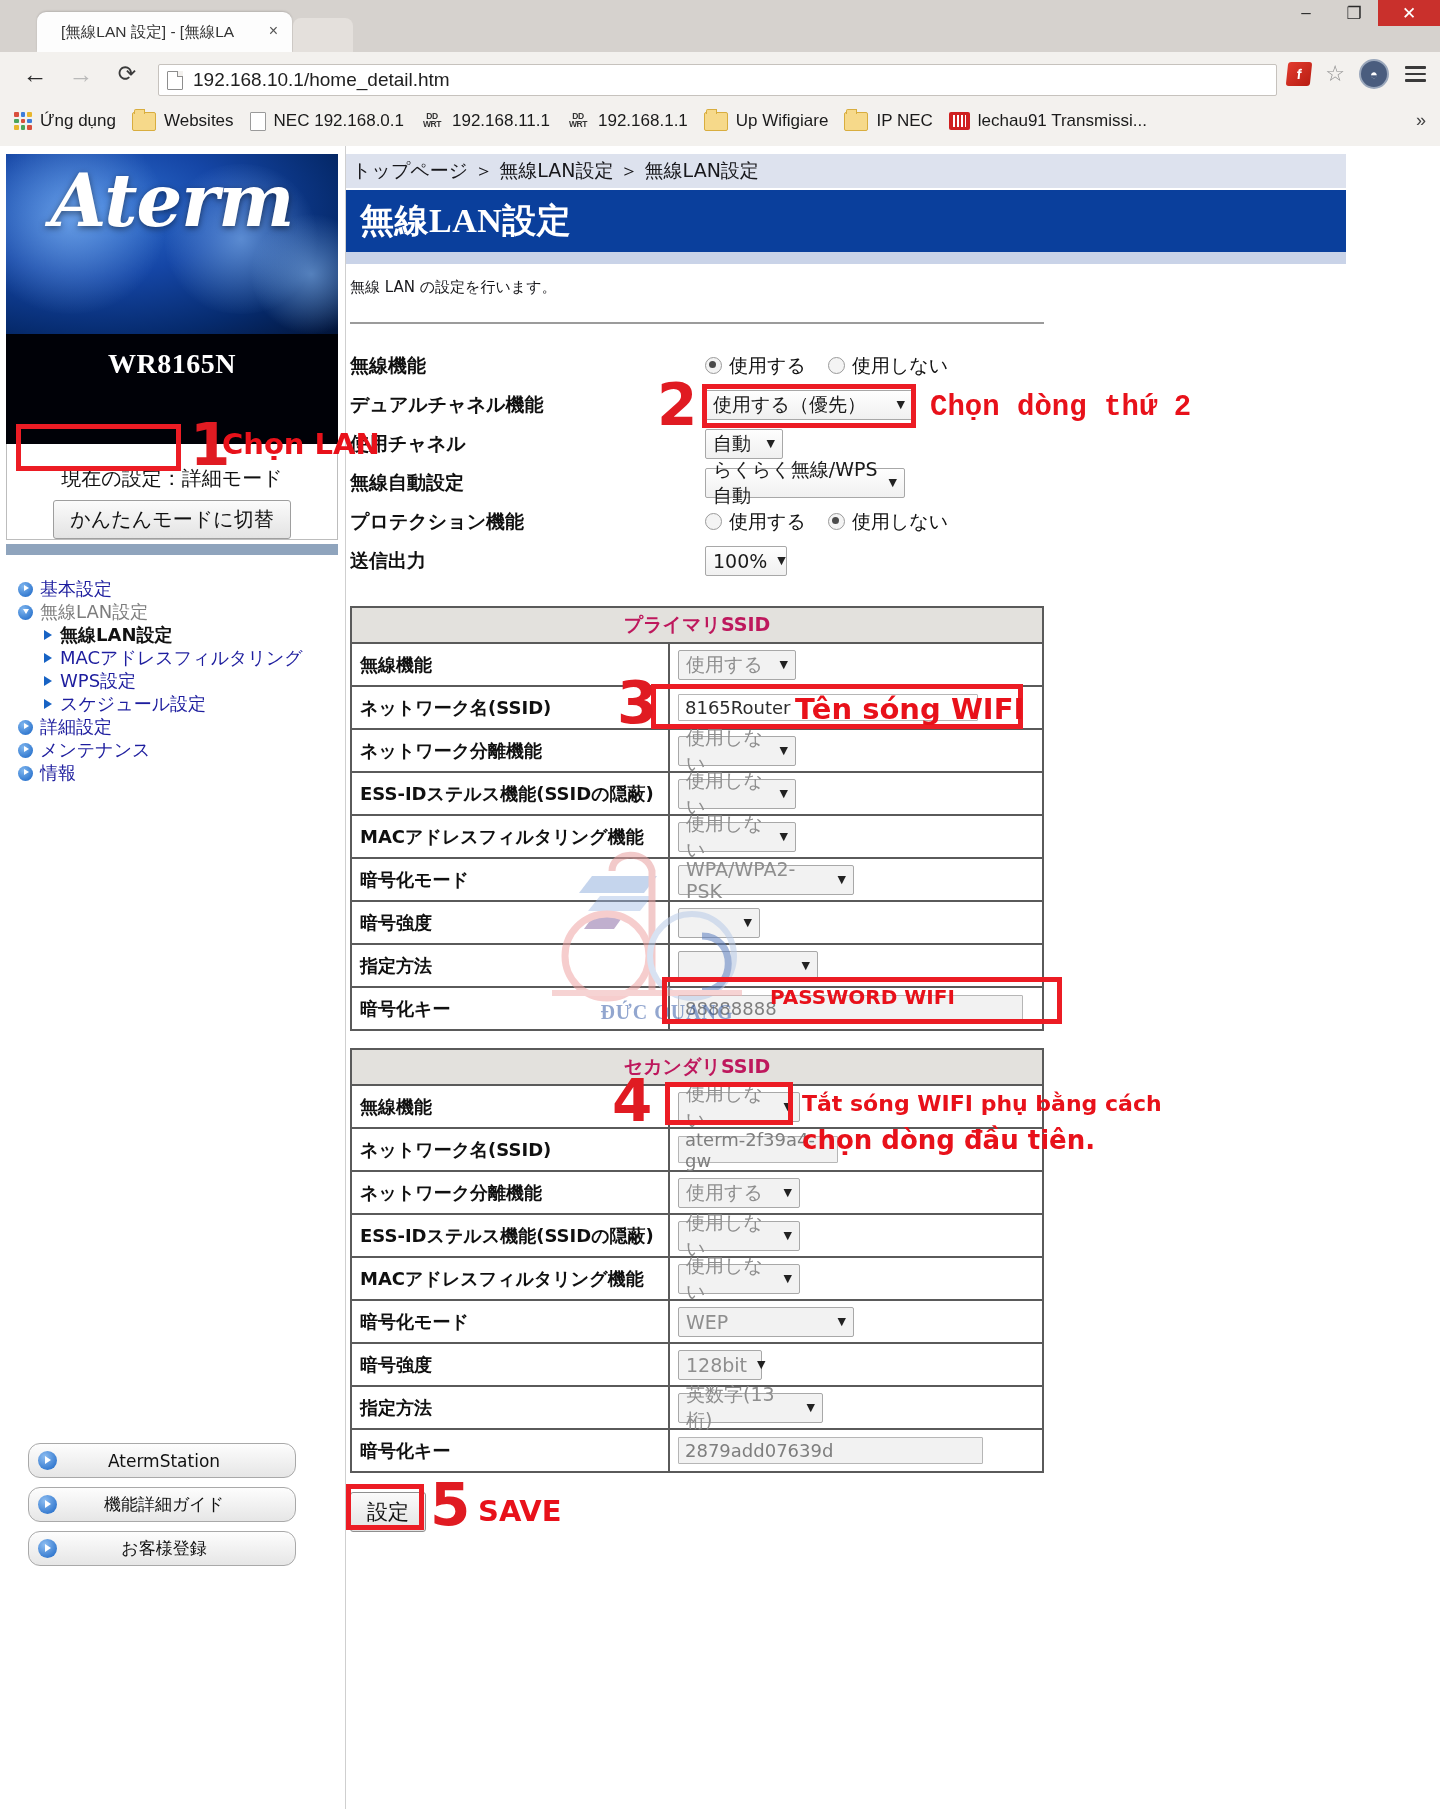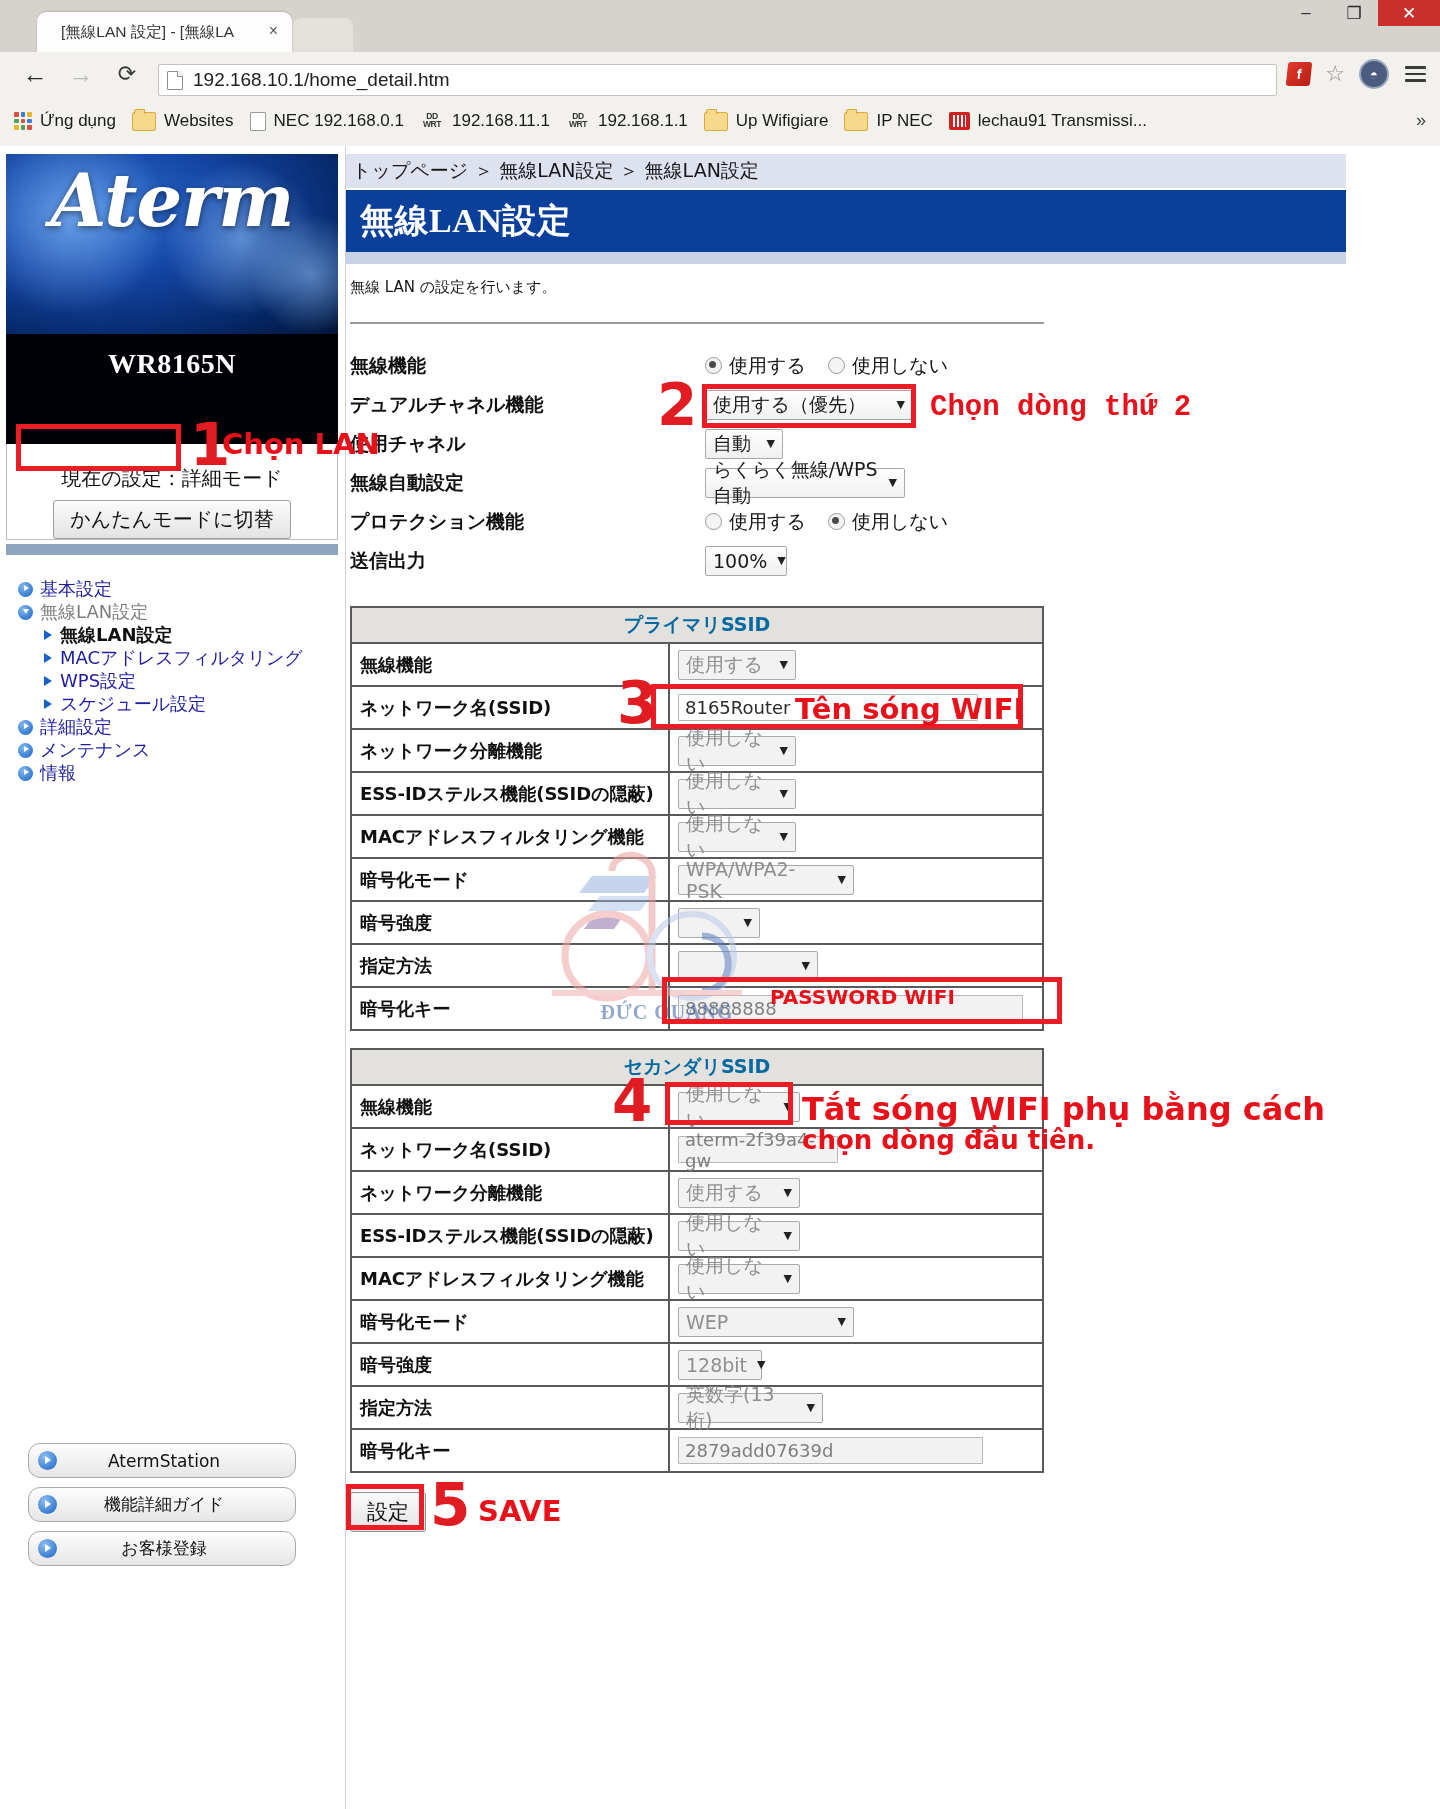--- a/index.html
+++ b/index.html
@@ -108,21 +108,21 @@
   .sel{
     height:30px;border:1px solid #a8a8a8;background:linear-gradient(#fefefe,#f0f0f0);
     display:inline-flex;align-items:center;justify-content:space-between;
     font-size:19px;color:#1a1a1a;padding:0 7px;border-radius:2px;box-sizing:border-box;
   }
   .sel .arr{margin-left:10px;font-size:11px;color:#222;}
   .sel.dis{color:#8e8e8e;background:#f2f2f2;}
 
   
   .ssidtable{position:absolute;left:4px;width:694px;border:2px solid #5a5a5a;box-sizing:border-box;background:#fff;font-family:"DejaVu Sans",sans-serif;}
-  .ssidhead{height:34px;background:#e3e1dd;border-bottom:2px solid #5a5a5a;display:flex;align-items:center;justify-content:center;font-size:19px;font-weight:bold;color:#0369a1;}
+  .ssidhead{height:34px;background:#e3e1dd;border-bottom:2px solid #5a5a5a;display:flex;align-items:center;justify-content:center;font-size:19px;font-weight:bold;color:#be185d;}
   .srow{display:flex;align-items:stretch;border-bottom:2px solid #5a5a5a;height:41px;}
   .srow:last-child{border-bottom:none;}
   .scell-l{width:318px;border-right:2px solid #5a5a5a;display:flex;align-items:center;padding-left:8px;font-size:18px;font-weight:bold;color:#101010;box-sizing:border-box;}
   .scell-r{flex:1;display:flex;align-items:center;padding-left:8px;}
   .txtin{height:27px;border:1px solid #b6b6b6;background:#f2f2f2;color:#7e7e7e;font-size:18px;display:flex;align-items:center;padding:0 6px;box-sizing:border-box;border-radius:1px;}
 
   
   .savewrap{position:absolute;left:4px;display:flex;align-items:center;}
   .savebtn{padding:5px 16px;font-size:21px;background:linear-gradient(#fbfbfb,#e2e2e2);border:1px solid #8f8f8f;border-radius:3px;color:#111;font-family:"DejaVu Sans",sans-serif;}
 
@@ -567,19 +567,19 @@
 
   <div class="annot-box" style="left:651px;top:538px;width:372px;height:45px;"></div>
   <div class="annot-num" style="left:617px;top:528px;font-size:58px;">3</div>
   <div class="annot-txt" style="left:795px;top:548px;font-size:29px;">Tên sóng WIFI</div>
 
   <div class="annot-box" style="left:662px;top:831px;width:400px;height:47px;"></div>
   <div class="annot-txt" style="left:770px;top:840px;font-size:20px;">PASSWORD WIFI</div>
 
   <div class="annot-box" style="left:665px;top:936px;width:128px;height:43px;"></div>
   <div class="annot-num" style="left:612px;top:926px;font-size:58px;">4</div>
-  <div class="annot-txt" style="left:802px;top:946px;font-size:32px;">Tắt sóng WIFI phụ bằng cách</div>
+  <div class="annot-txt" style="left:802px;top:946px;font-size:22px;">Tắt sóng WIFI phụ bằng cách</div>
   <div class="annot-txt" style="left:802px;top:980px;font-size:26px;">chọn dòng đầu tiên.</div>
 
   <div class="annot-box" style="left:346px;top:1338px;width:78px;height:46px;"></div>
   <div class="annot-num" style="left:430px;top:1330px;font-size:58px;">5</div>
   <div class="annot-txt" style="left:478px;top:1350px;font-size:29px;">SAVE</div>
 </div>
 
 </body></html>

